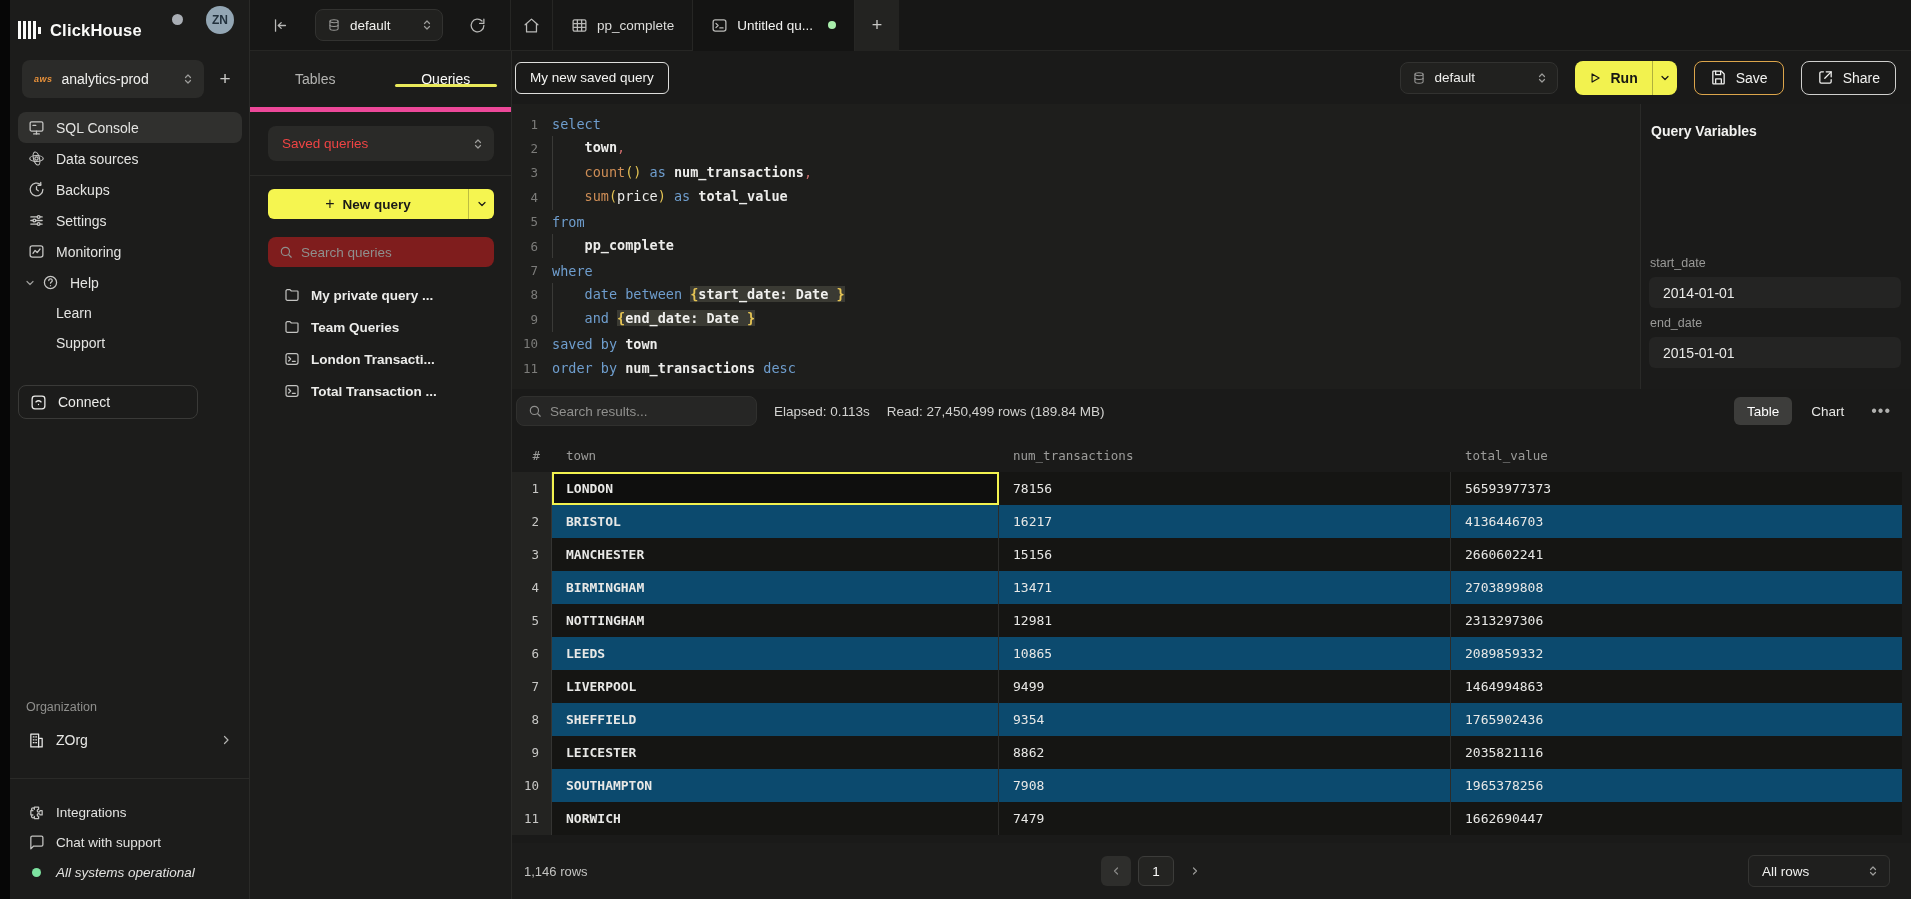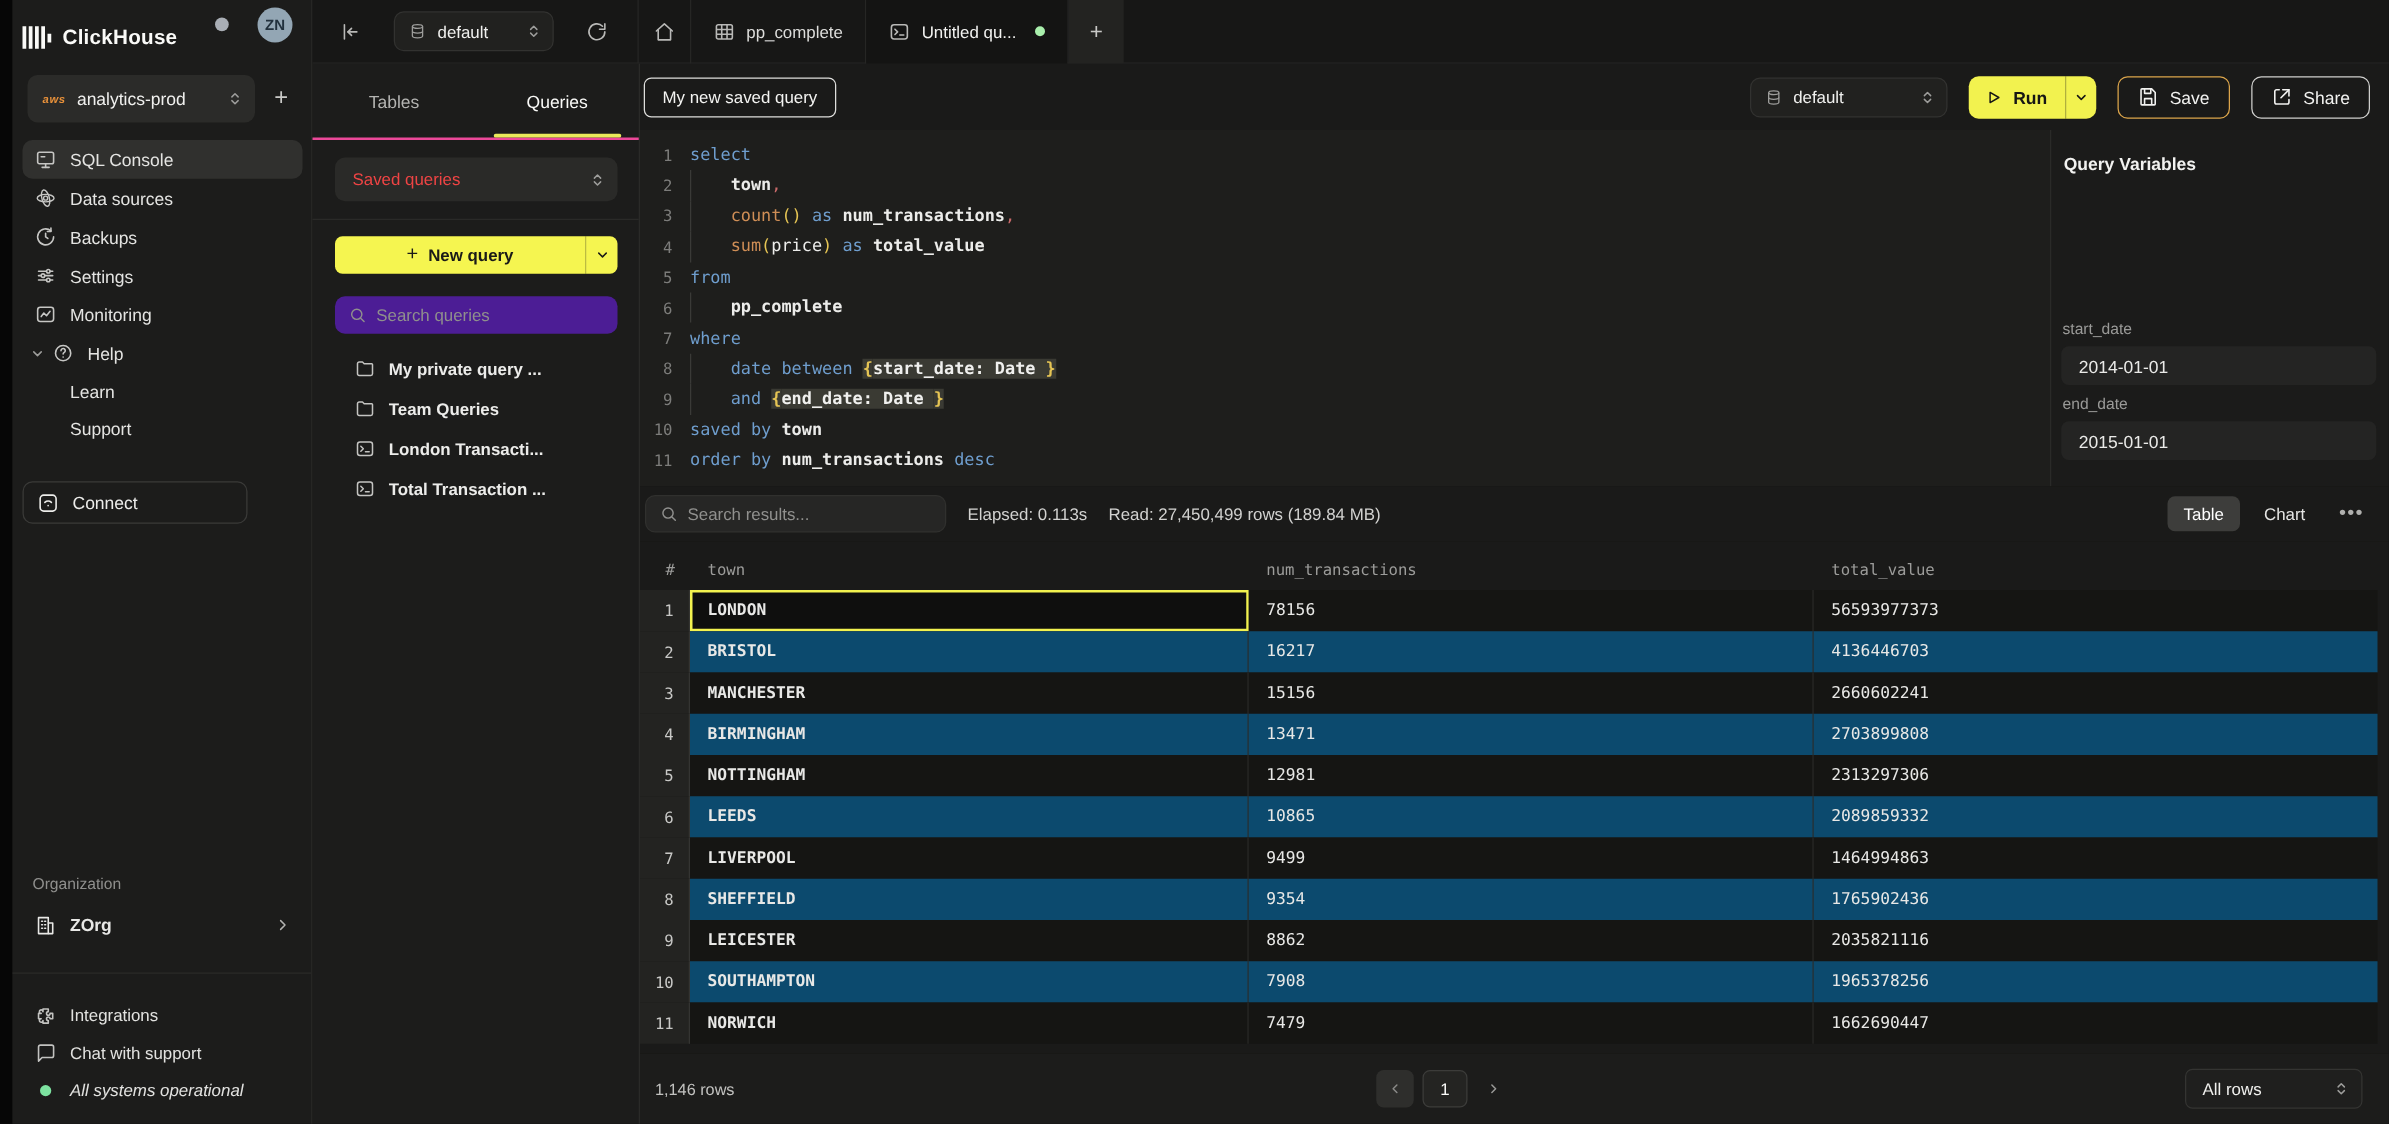--- a/index.html
+++ b/index.html
@@ -28,21 +28,21 @@
   .muted { color:#9d9d9b; }
   .plus-btn { width:26px; height:26px; display:flex; align-items:center; justify-content:center; color:#c9c9c7; font-size:19px; cursor:pointer; }
   .nav { position:absolute; left:8px; top:112px; width:224px; }
   .nav-item { height:31px; display:flex; align-items:center; gap:11px; padding:0 10px; border-radius:8px; font-size:14px; color:#e4e4e2; cursor:pointer; }
   .nav-item .ic { color:#c6c6c4; }
   .nav-item.active { background:#30302e; }
   .nav-item .carat { width:12px; height:12px; color:#9d9d9b; margin-left:-4px; margin-right:-5px; }
   .nav-sub { height:30px; display:flex; align-items:center; padding-left:38px; font-size:14px; color:#e4e4e2; cursor:pointer; }
   .connect-btn { position:absolute; left:8px; top:385px; width:180px; height:34px; border:1px solid #3a3a38; border-radius:8px; display:flex; align-items:center; gap:11px; padding:0 11px; font-size:14px; color:#ececea; cursor:pointer; }
   .org-label { position:absolute; left:16px; top:700px; font-size:12.5px; color:#8f8f8d; }
-  .org-row { position:absolute; left:8px; top:724px; width:224px; height:32px; display:flex; align-items:center; gap:11px; padding:0 10px; border-radius:8px; font-size:14px; cursor:pointer;font-weight:bold; }
+  .org-row { position:absolute; left:8px; top:724px; width:224px; height:32px; display:flex; align-items:center; gap:11px; padding:0 10px; border-radius:8px; font-size:14px; cursor:pointer; }
   .org-row .chev-r { margin-left:auto; color:#b3b3b1; }
   .side-div { position:absolute; left:0; top:778px; width:239px; height:1px; background:#2a2a28; }
   .foot-item { position:absolute; left:8px; width:224px; height:30px; display:flex; align-items:center; gap:11px; padding:0 10px; font-size:13.5px; color:#e2e2e0; cursor:pointer; }
   .foot-item .ic { color:#c2c2c0; }
   .status-dot { width:9px; height:9px; border-radius:50%; background:#7de2a0; margin:0 4px; }
 
   
   #topbar { left:250px; top:0; width:1661px; height:51px; background:#171716; border-bottom:1px solid #262624; }
   .tb-inner { height:100%; display:flex; align-items:center; }
   .tb-icon { color:#b9b9b7; padding:0 12px; cursor:pointer; }
@@ -51,31 +51,31 @@
   .tb-select .lbl { flex:1; font-size:13.5px; color:#f0f0ee; }
   .tb-vdiv { width:1px; height:51px; background:#262624; }
   .tb-tab { height:51px; display:flex; align-items:center; gap:9px; padding:0 18px; font-size:13.5px; color:#dddddb; cursor:pointer; }
   .tb-tab .ic { color:#b9b9b7; }
   .tb-tab.active { background:#141413; color:#f2f2f0; }
   .tab-dot { width:8px; height:8px; border-radius:50%; background:#a9efac; margin-left:6px; }
   .tb-plus { width:44px; height:51px; background:#232321; color:#c8c8c6; font-size:18px; display:flex; align-items:center; justify-content:center; cursor:pointer; }
 
   
   #qpanel { left:250px; top:51px; width:262px; height:848px; background:#1c1c1b; border-right:1px solid #2a2a28; }
-  .qtabs { position:absolute; left:0; top:0; width:100%; height:61px; display:flex; border-bottom:2px solid #ec4899; }
+  .qtabs { position:absolute; left:0; top:0; width:100%; height:61px; display:flex; border-bottom:5px solid #ec4899;align-items:center; }
   .qtab { flex:1; display:flex; align-items:center; justify-content:center; font-size:14px; color:#b4b4b2; cursor:pointer; position:relative; }
   .qtab.active { color:#fafaf8; }
   .qtab.active::after { content:""; position:absolute; left:14px; right:14px; bottom:0; height:3px; background:#e9e95a; border-radius:2px; }
   .saved-select { position:absolute; left:18px; top:75px; width:226px; height:35px; background:#2a2a28; border-radius:8px; display:flex; align-items:center; padding:0 10px 0 14px; font-size:13.5px; color:#ef4444; cursor:pointer; }
   .saved-select .lbl { flex:1; }
   .qpanel-div { position:absolute; left:0; top:124px; width:100%; height:1px; background:#2a2a28; }
   .newq-btn { position:absolute; left:18px; top:138px; width:226px; height:30px; background:#f5f550; border-radius:6px; display:flex; align-items:center; color:#1a1a18; cursor:pointer; }
   .newq-main { flex:1; display:flex; align-items:center; justify-content:center; gap:8px; font-size:13.5px; font-weight:600; }
   .newq-caret { width:26px; height:100%; border-left:1px solid rgba(20,20,18,.25); display:flex; align-items:center; justify-content:center; color:#1a1a18; }
-  .qsearch { position:absolute; left:18px; top:186px; width:226px; height:30px; background:#4c1d95; border-radius:8px; display:flex; align-items:center; gap:8px; padding:0 11px; color:#8f8f8d; cursor:text; }
+  .qsearch { position:absolute; left:18px; top:186px; width:226px; height:30px; background:#7f1d1d; border-radius:8px; display:flex; align-items:center; gap:8px; padding:0 11px; color:#8f8f8d; cursor:text; }
   .qsearch .ph { font-size:13.5px; }
   #query-list { position:absolute; left:8px; top:228px; width:246px; }
   .qitem { height:32px; display:flex; align-items:center; gap:11px; padding:0 10px 0 26px; border-radius:6px; font-size:13.5px; font-weight:700; color:#ececea; cursor:pointer; }
   .qitem svg { width:16px; height:16px; color:#c4c4c2; flex:0 0 auto; }
   .qitem .qlabel { white-space:nowrap; overflow:hidden; }
 
   
   #toolbar-row { left:512px; top:51px; width:1399px; height:53px; background:#1a1a19; display:flex; align-items:center; }
   .chip { margin-left:3px; height:32px; border:1px solid #dededc; border-radius:6px; display:flex; align-items:center; padding:0 14px; font-size:13.5px; color:#f4f4f2; cursor:pointer; }
   .tr-right { margin-left:auto; display:flex; align-items:center; gap:17px; padding-right:15px; }

